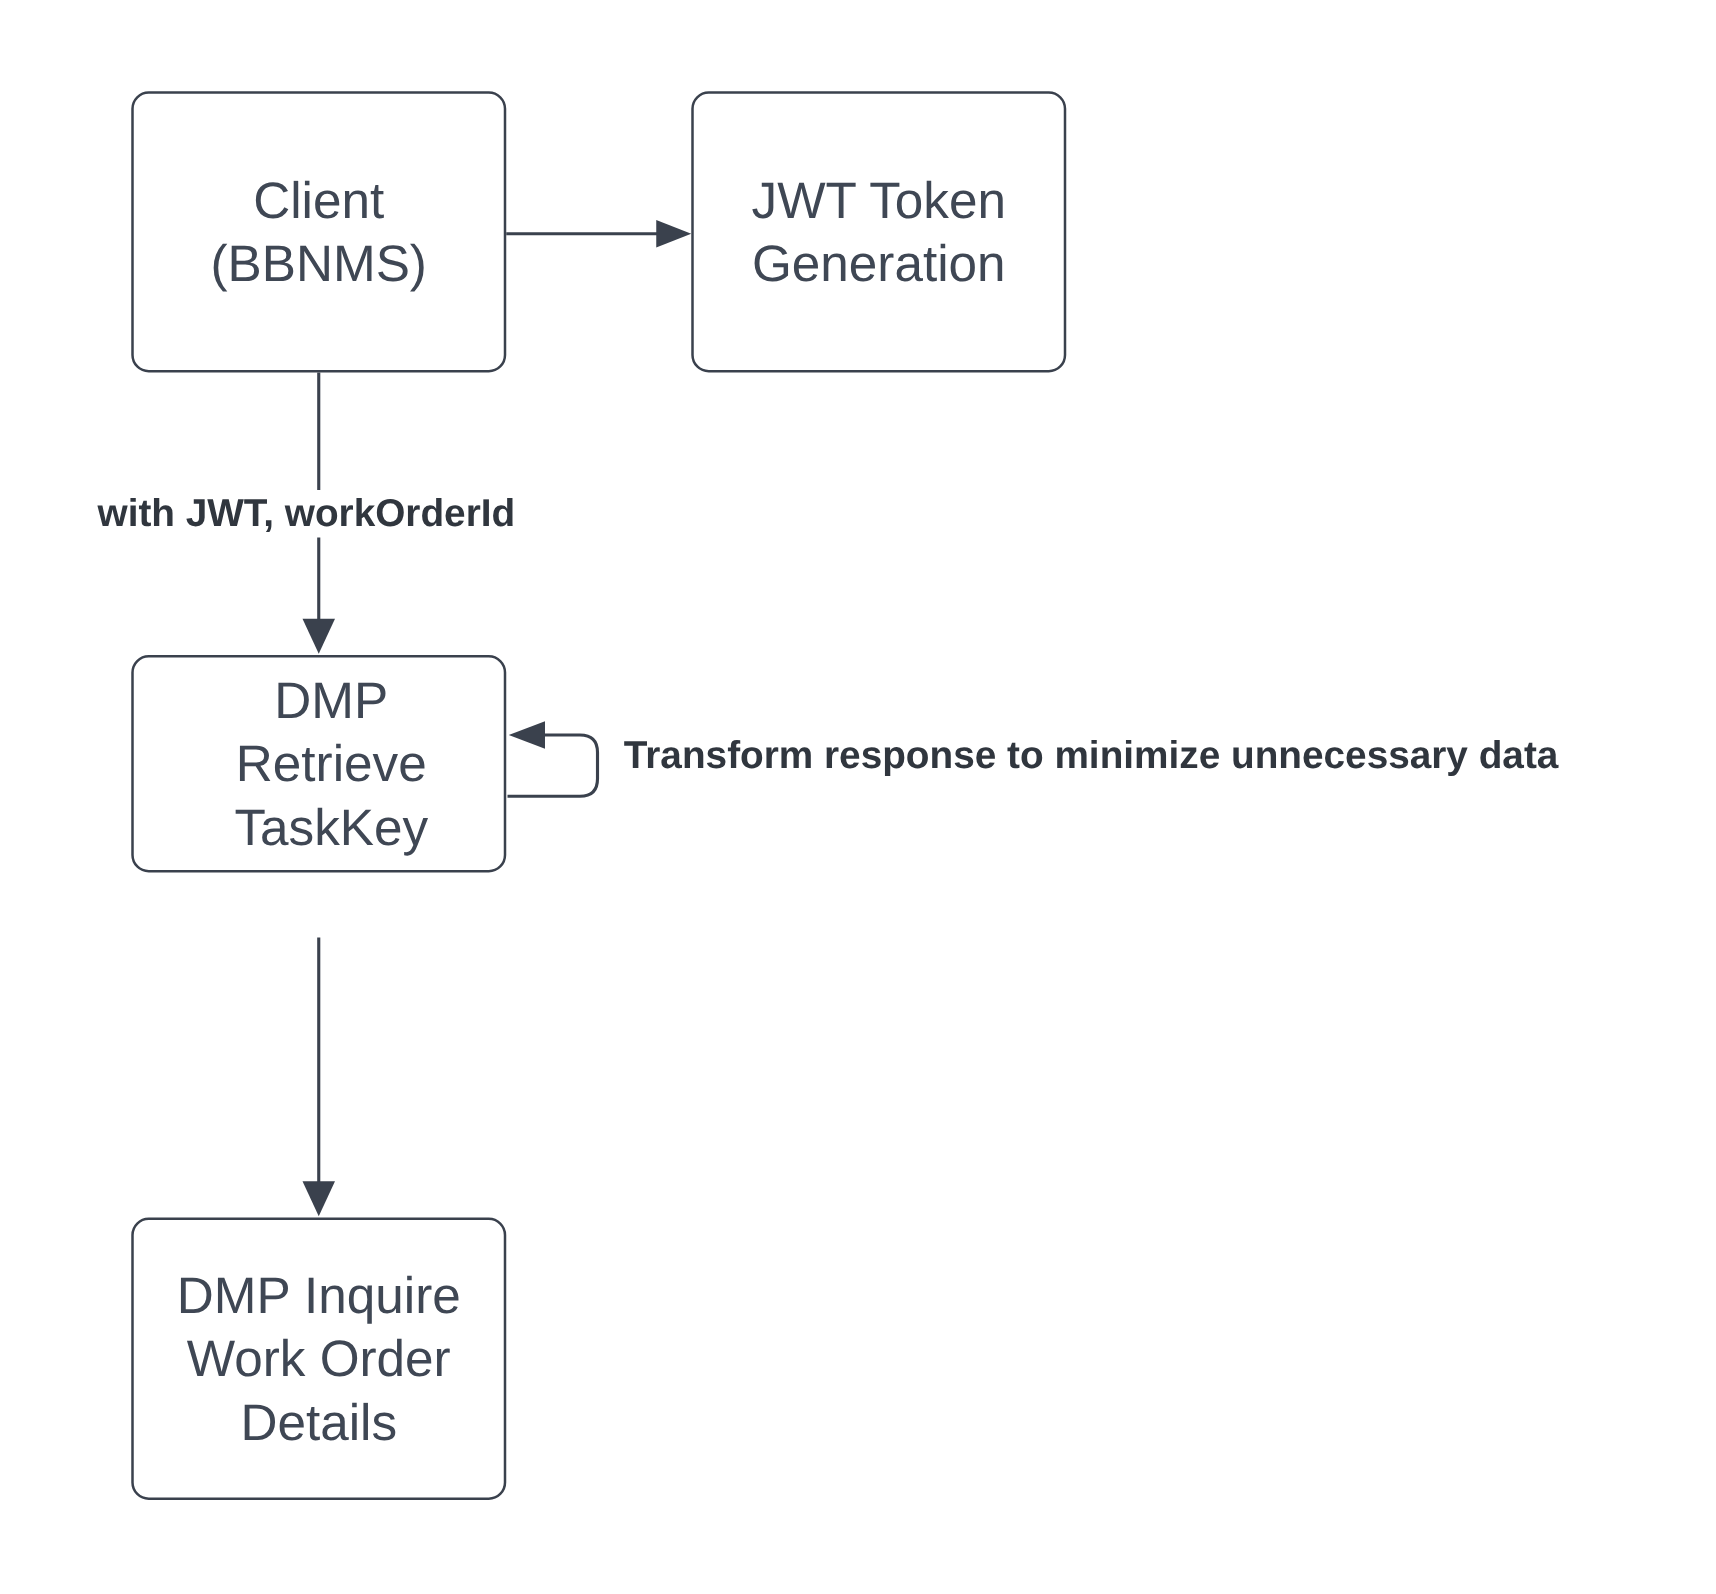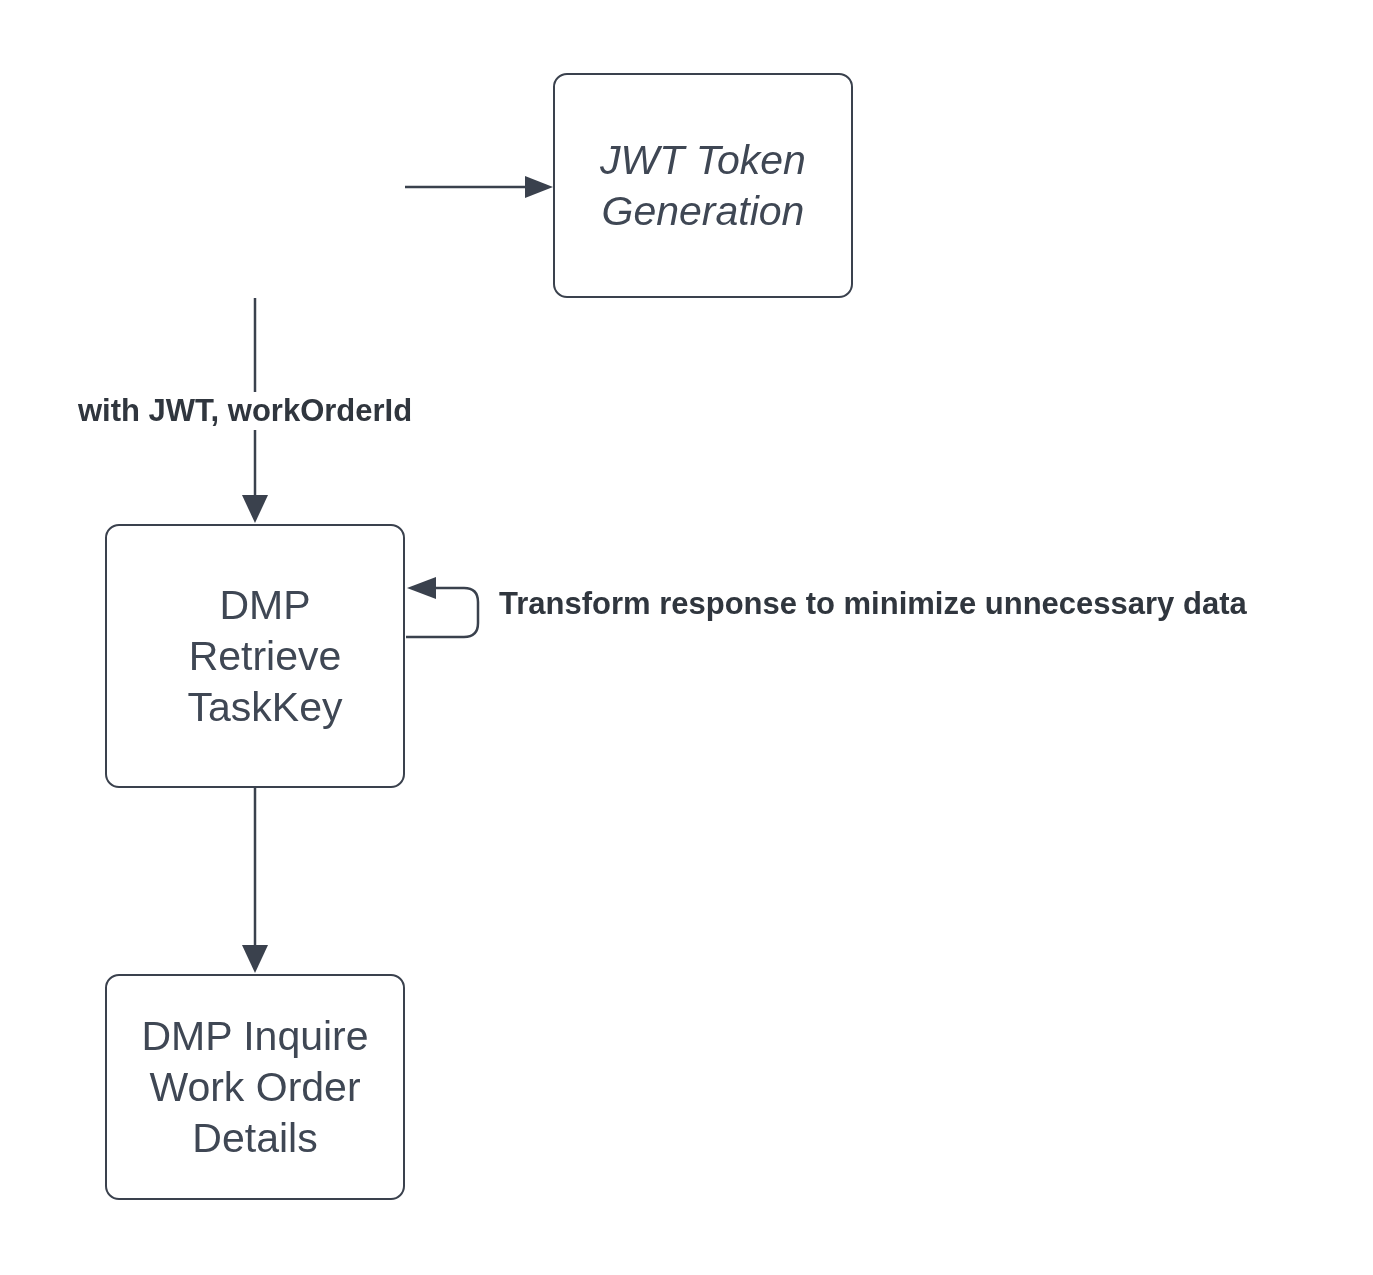--- a/index.html
+++ b/index.html
@@ -48,22 +48,22 @@
     text-align: center;
   }
   .node-label {
     white-space: pre-line;
     font-size: 41px;
     line-height: 51px;
     color: var(--node-text-color);
     font-weight: 400;
   }
   .node-client           { left: 105px; top: 73px;  height: 225px; }
-  .node-jwt              { left: 553px; top: 73px;  height: 225px; font-style: italic; }
-  .node-retrieve         { left: 105px; top: 524px; height: 264px; padding-left: 20px; }
+  .node-jwt              { left: 553px; top: 73px;  height: 225px; }
+  .node-retrieve         { left: 105px; top: 524px; height: 174px; padding-left: 20px; }
   .node-inquire          { left: 105px; top: 974px; height: 226px; border-radius: 14px; }
   .edge-label {
     position: absolute;
     font-size: 31px;
     line-height: 38px;
     font-weight: 700;
     color: var(--label-text-color);
     white-space: nowrap;
   }
   .edge-label-jwt {
@@ -98,20 +98,24 @@
       <path class="edge-line" d="M 406 637 H 464 Q 478 637 478 623 V 602 Q 478 588 464 588 H 436"></path>
       <polygon class="edge-head" points="436,577 436,599 407,588"></polygon>
     </g>
 
     <g>
       <line class="edge-line" x1="255" y1="750" x2="255" y2="947"></line>
       <polygon class="edge-head" points="242,945 268,945 255,973"></polygon>
     </g>
   </svg>
 
+  <div class="node node-client">
+    <span class="node-label">Client
+(BBNMS)</span>
+  </div>
 
   <div class="node node-jwt">
     <span class="node-label">JWT Token
 Generation</span>
   </div>
 
   <div class="node node-retrieve">
     <span class="node-label">DMP
 Retrieve
 TaskKey</span>

